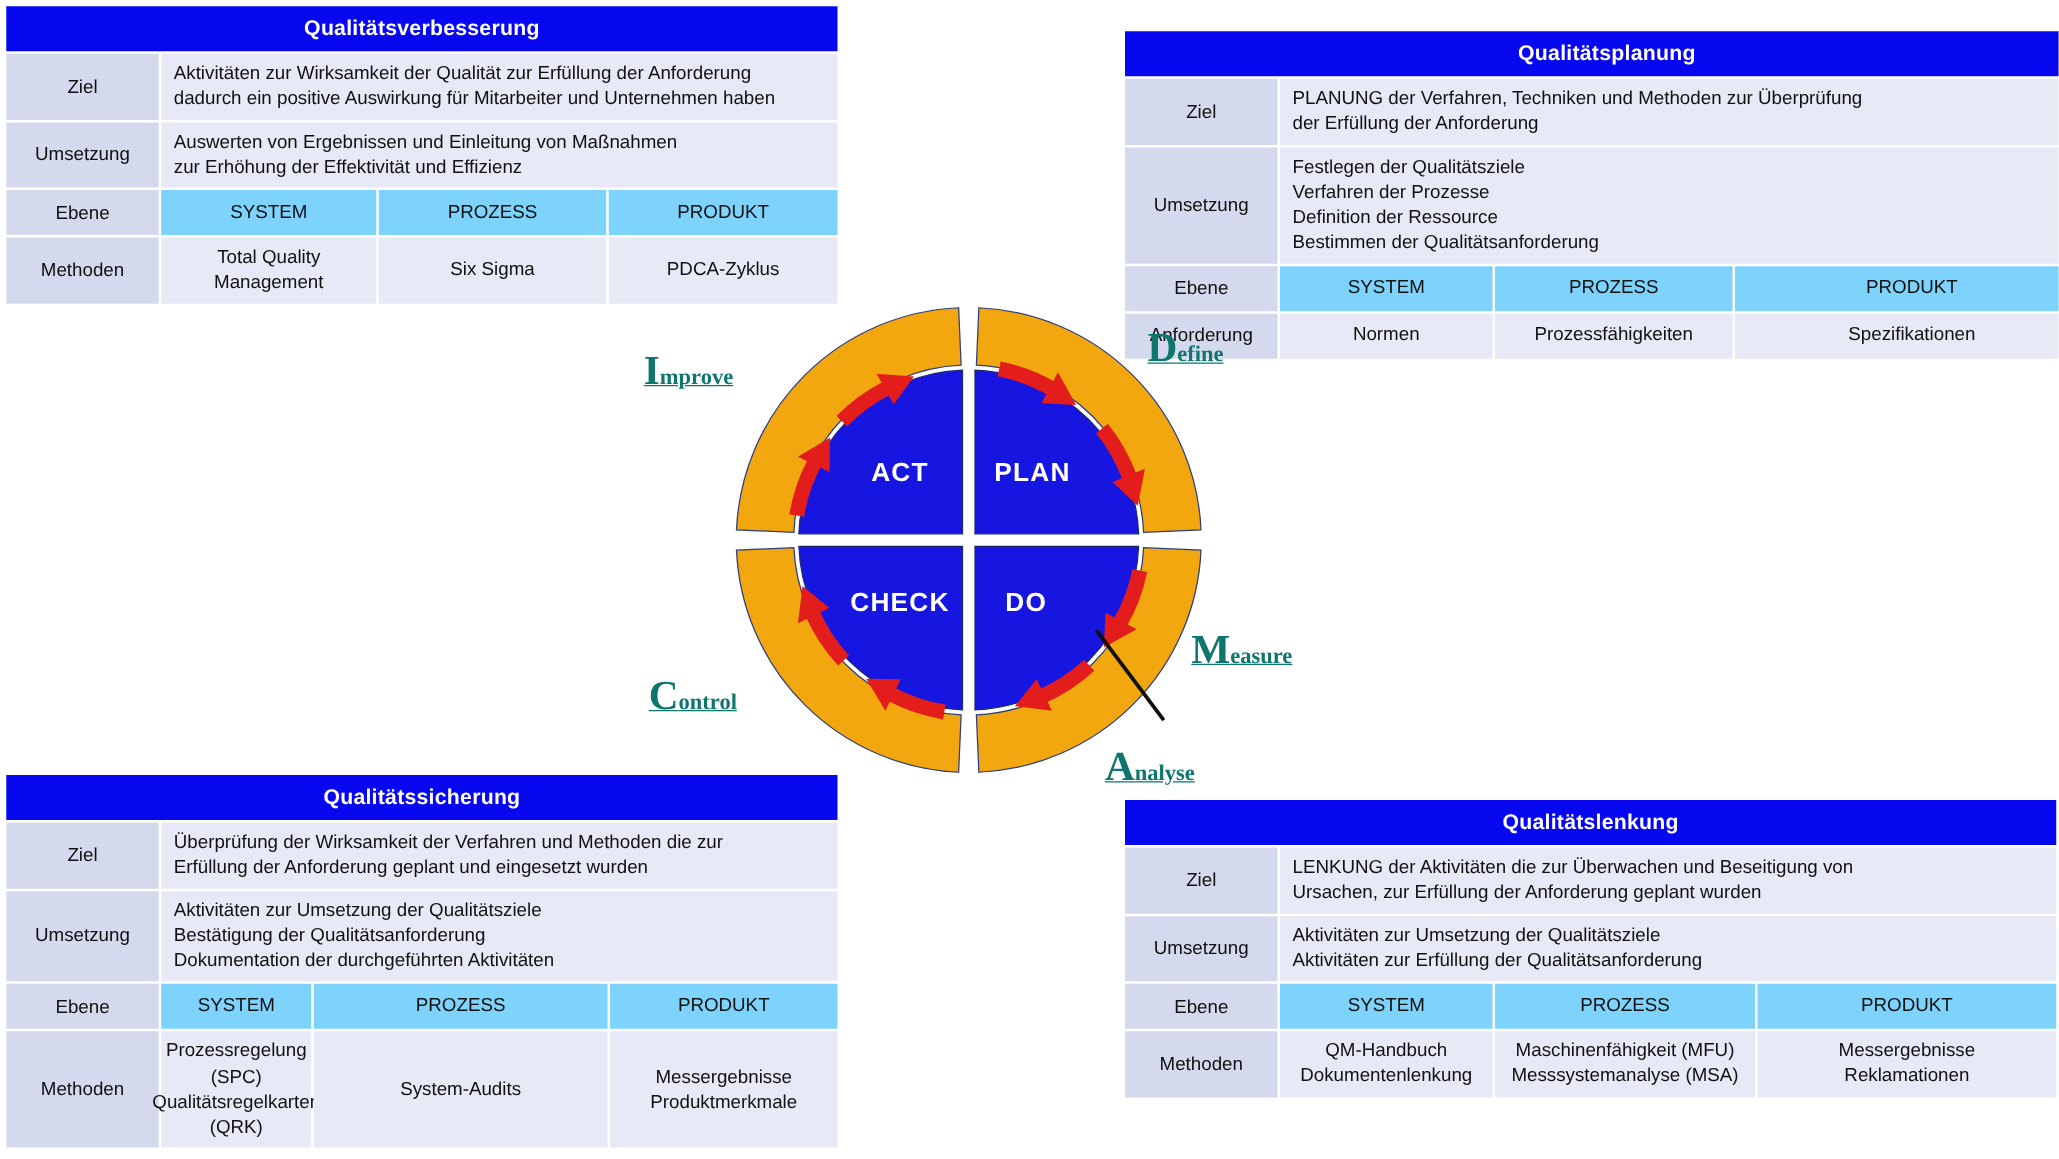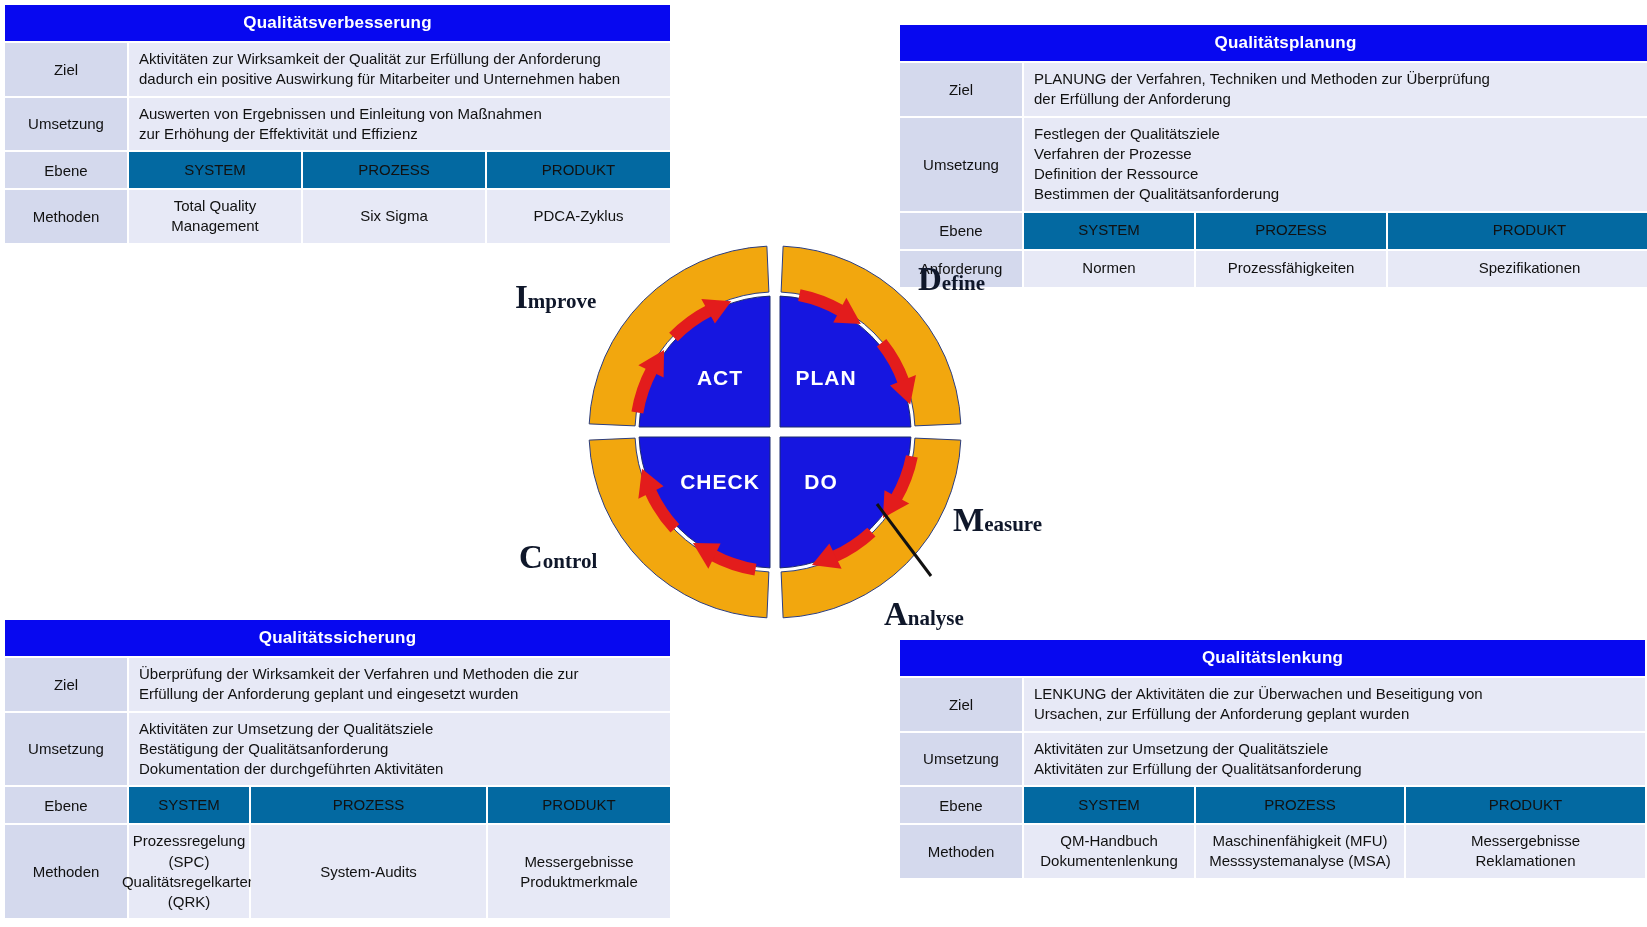--- a/index.html
+++ b/index.html
@@ -24,31 +24,31 @@
   }
   .qspan {
     grid-column: 2 / 5; background: #e7e9f6; display: flex; align-items: center;
     font-size: 15px; line-height: 1.35; padding: 6px 10px; white-space: pre-line; min-height: 36px;
   }
   .qcell {
     background: #e7e9f6; display: flex; align-items: center; justify-content: center;
     text-align: center; font-size: 15px; line-height: 1.35; padding: 6px 6px;
     white-space: pre-line; min-height: 36px;
   }
-  .row-dark .qcell { background: #0369a1; }
+  .row-dark .qcell { background: #7dd3fc; }
 
   
   #cycle-svg { position: absolute; left: 575px; top: 232px; }
   .quad-label {
     font-family: "Liberation Sans", sans-serif; font-weight: bold; font-size: 21px;
     fill: #ffffff; letter-spacing: 1px;
   }
   .cyclabel {
     position: absolute; font-family: "Liberation Serif", serif; font-weight: bold;
-    font-size: 21px; line-height: 1; color: #0f172a; white-space: nowrap;
+    font-size: 18px; line-height: 1; color: #0f766e; white-space: nowrap; text-decoration: underline;
   }
   .cyclabel::first-letter { font-size: 33px; }
   .lb-improve { left: 515px; top: 281px; }
   .lb-define  { left: 918px; top: 263px; }
   .lb-control { left: 519px; top: 541px; }
   .lb-measure { left: 953px; top: 504px; }
   .lb-analyse { left: 843px; top: 598px; margin-left: 41px; }
 </style>
 </head>
 <body>

